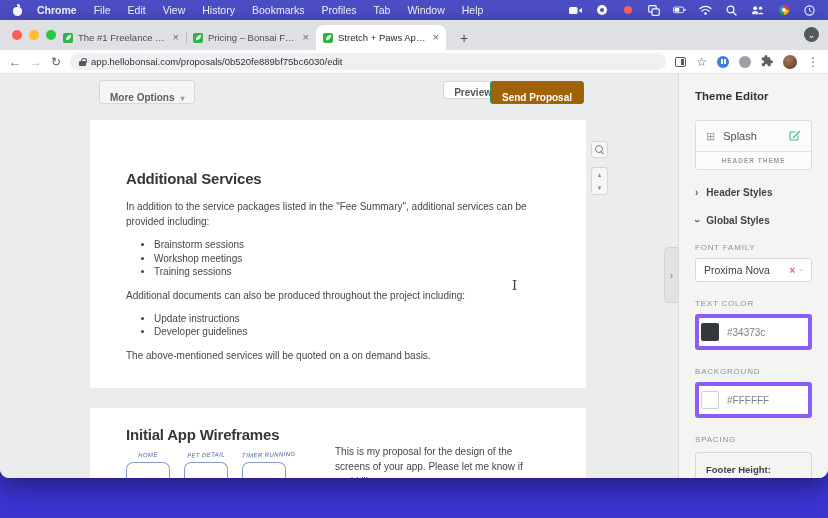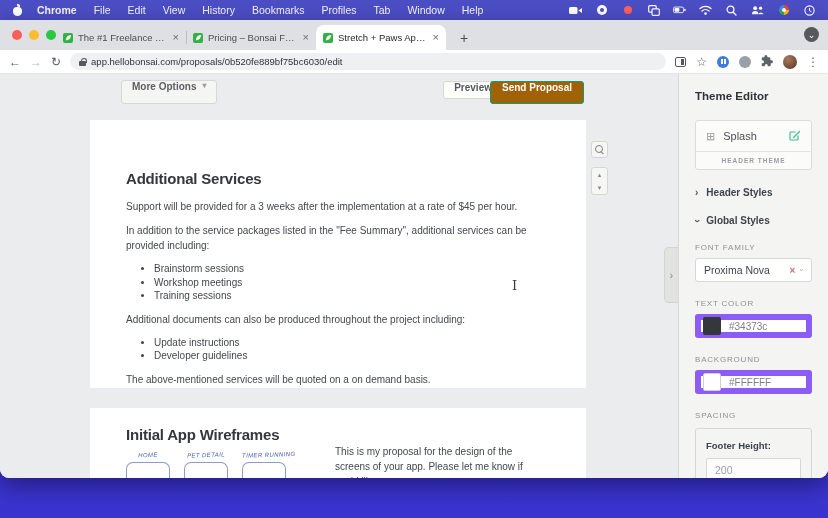--- a/index.html
+++ b/index.html
@@ -75,22 +75,22 @@
   .ext-gray { width:12px; height:12px; border-radius:50%; background:#9aa0a6; }
   .avatar { width:14px; height:14px; border-radius:50%;
             background:radial-gradient(circle at 35% 30%, #a9795b, #6e4a34 70%, #4e3123); }
   .side-panel-ic { width:11px; height:10px; border:1px solid #55595e; border-radius:2px; position:relative; }
   .side-panel-ic::after { content:""; position:absolute; right:1px; top:1px; bottom:1px; width:3px; background:#55595e; }
 
   
   .app { position:absolute; top:54px; left:0; right:0; bottom:0; display:flex; }
   .main { flex:1; position:relative; background:#ebeced; overflow:hidden; }
 
-  .btn { display:inline-flex; align-items:flex-start; justify-content:center; border-radius:3px;
-         font-size:10px; font-weight:bold; cursor:default;margin-left:22px; }
+  .btn { display:inline-flex; align-items:flex-end; justify-content:center; border-radius:3px;
+         font-size:10px; font-weight:bold; cursor:default; }
   .btn-more { position:absolute; left:99px; top:6px; height:24px; padding:0 10px; gap:6px;
               background:#f5f5f3; border:1px solid #d7d7d4; color:#5c6066; }
   .btn-more .caret { font-size:8px; color:#9a9da1; }
   .btn-preview { position:absolute; right:175px; top:7px; height:18px; padding:0 10px;
                  background:#fdfdfc; border:1px solid #d7d7d4; color:#54585e; }
   .btn-send { position:absolute; right:94px; top:7px; height:23px; padding:0 11px;
               background:#a16207; border:1px solid #159a70; color:#fff; }
 
   .doc { position:absolute; left:90px; width:496px; top:46px; bottom:0; display:flex; flex-direction:column; }
   .doc-section { background:#fff; }
@@ -138,21 +138,21 @@
   .collapse-row { display:flex; align-items:center; gap:8px; margin-top:17px;
                   font-size:10px; font-weight:bold; color:#3f4449; }
   .chev { color:#55595e; font-size:10px; line-height:1; display:inline-block; }
   .chev.down { transform:rotate(90deg); }
   .field-label { margin-top:17px; margin-bottom:6px; font-size:8px; letter-spacing:.8px; color:#8d9195; }
   .select { height:24px; background:#fff; border:1px solid #d7d7d5; border-radius:3px;
             display:flex; align-items:center; padding:0 8px; gap:5px; }
   .select .val { flex:1; font-size:10.5px; color:#3f444a; }
   .select .clear { color:#d46a77; font-size:10px; font-weight:bold; }
   .select .chev { font-size:8px; color:#9a9da1; }
-  .color-input { height:24px; background:#fff; border:6px solid #8b5cf6; border-radius:3px;
+  .color-input { height:36px; background:#fff; border:4px solid #8b5cf6; border-radius:3px;
                  display:flex; align-items:center; padding:2px; gap:8px; }
   .swatch { width:18px; height:18px; border-radius:2px; }
   .swatch.light { border:1px solid #d0d0ce; background:#fff; }
   .color-val { font-size:10px; color:#7d8186; }
   .spacing-card { margin-top:8px; border:1px solid #d7d7d5; border-radius:3px; padding:11px 10px 13px; }
   .spacing-card .fh-label { font-size:9.5px; font-weight:bold; color:#3f444a; margin-bottom:7px; }
   .fh-input { height:23px; background:#fdfdfc; border:1px solid #d7d7d5; border-radius:2px;
               display:flex; align-items:center; padding:0 8px; font-size:10.5px; color:#9ca0a4; }
 </style>
 </head>
@@ -303,21 +303,20 @@
         <div class="btn btn-more">
           <span>More Options</span>
           <span class="caret">▾</span>
         </div>
         <div class="btn btn-preview">Preview</div>
         <div class="btn btn-send">Send Proposal</div>
 
         <div class="doc">
           <div class="doc-section sec1">
             <h2>Additional Services</h2>
-            <p>Support will be provided for a 3 weeks after the implementation at a rate of $45 per hour.</p>
             <p>In addition to the service packages listed in the "Fee Summary", additional services can be provided including:</p>
             <ul>
               <li>Brainstorm sessions</li>
               <li>Workshop meetings</li>
               <li>Training sessions</li>
             </ul>
             <p>Additional documents can also be produced throughout the project including:</p>
             <ul>
               <li>Update instructions</li>
               <li>Developer guidelines</li>

